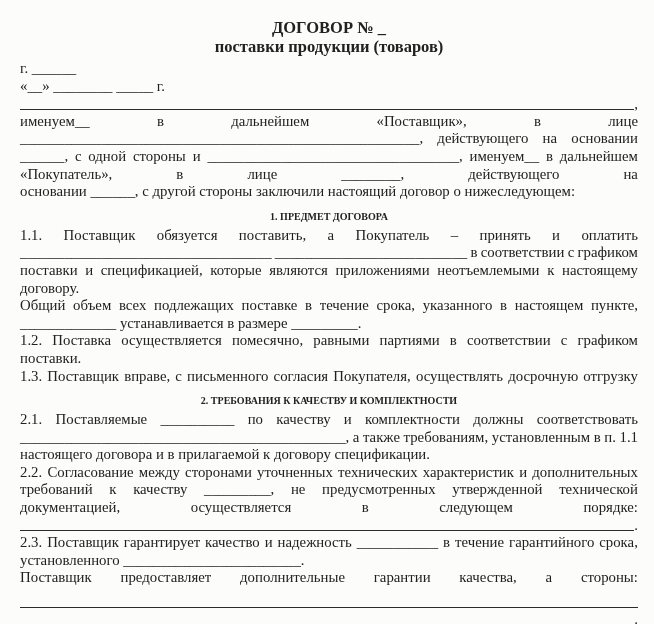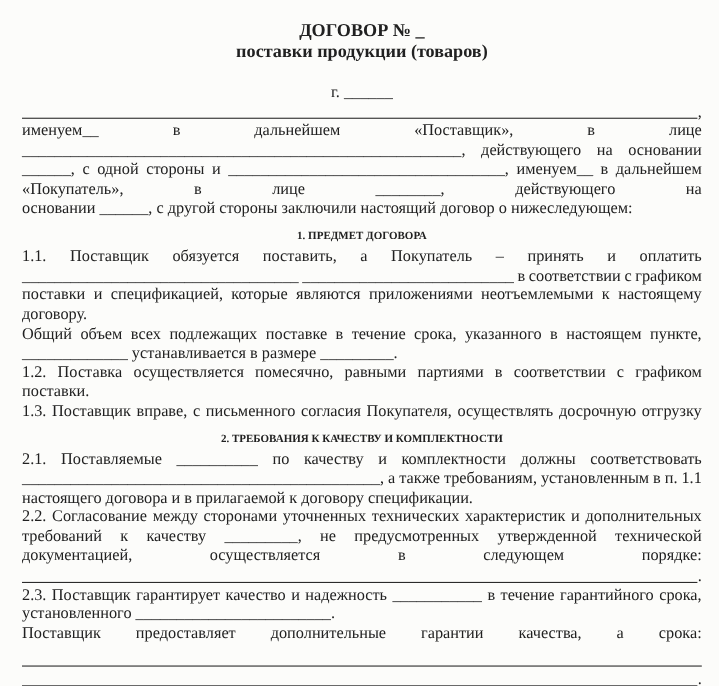--- a/index.html
+++ b/index.html
@@ -12,23 +12,24 @@
     font-size: 14.8px;
     line-height: 17.6px;
     color: #212121;
   }
   .doc { padding: 18px 16px 0 20px; }
 
   .titles { text-align: center; font-weight: bold; font-size: 16.5px; line-height: 19px; }
 
   .dateline {
     display: flex;
-    justify-content: center;
-    margin-top: 20px;
+    justify-content: flex-end;
+    margin-top: 4px;
     white-space: pre;
+    flex-direction: column;
   }
 
   .line { min-height: 17.6px; }
 
   
   .line.j { display: flex; justify-content: space-between; }
   .line.j span { flex: 0 0 auto; white-space: pre; }
 
   
   .line.l { white-space: pre; }
@@ -51,20 +52,21 @@
 </head>
 <body>
 
 <div class="doc">
   <div class="titles">
     <div>ДОГОВОР № _</div>
     <div>поставки продукции (товаров)</div>
   </div>
   <div class="dateline">
     <span>г. ______</span>
+    <span>«__» ________ _____ г.</span>
   </div>
   <div id="contract-body">
       <div class="line hr">
         <span class="rule"></span>
         <span class="sfx">,</span>
       </div>
       <div class="line j">
         <span>именуем__</span>
         <span>в</span>
         <span>дальнейшем</span>
@@ -240,21 +242,21 @@
         <span>срока,</span>
       </div>
       <div class="line l">установленного ________________________.</div>
       <div class="line j">
         <span>Поставщик</span>
         <span>предоставляет</span>
         <span>дополнительные</span>
         <span>гарантии</span>
         <span>качества,</span>
         <span>а</span>
-        <span>срока:</span>
+        <span>стороны:</span>
       </div>
       <div class="line hr gap">
         <span class="rule"></span>
       </div>
       <div class="line hr">
         <span class="rule"></span>
         <span class="sfx">.</span>
       </div>
     </div>
 </div>

